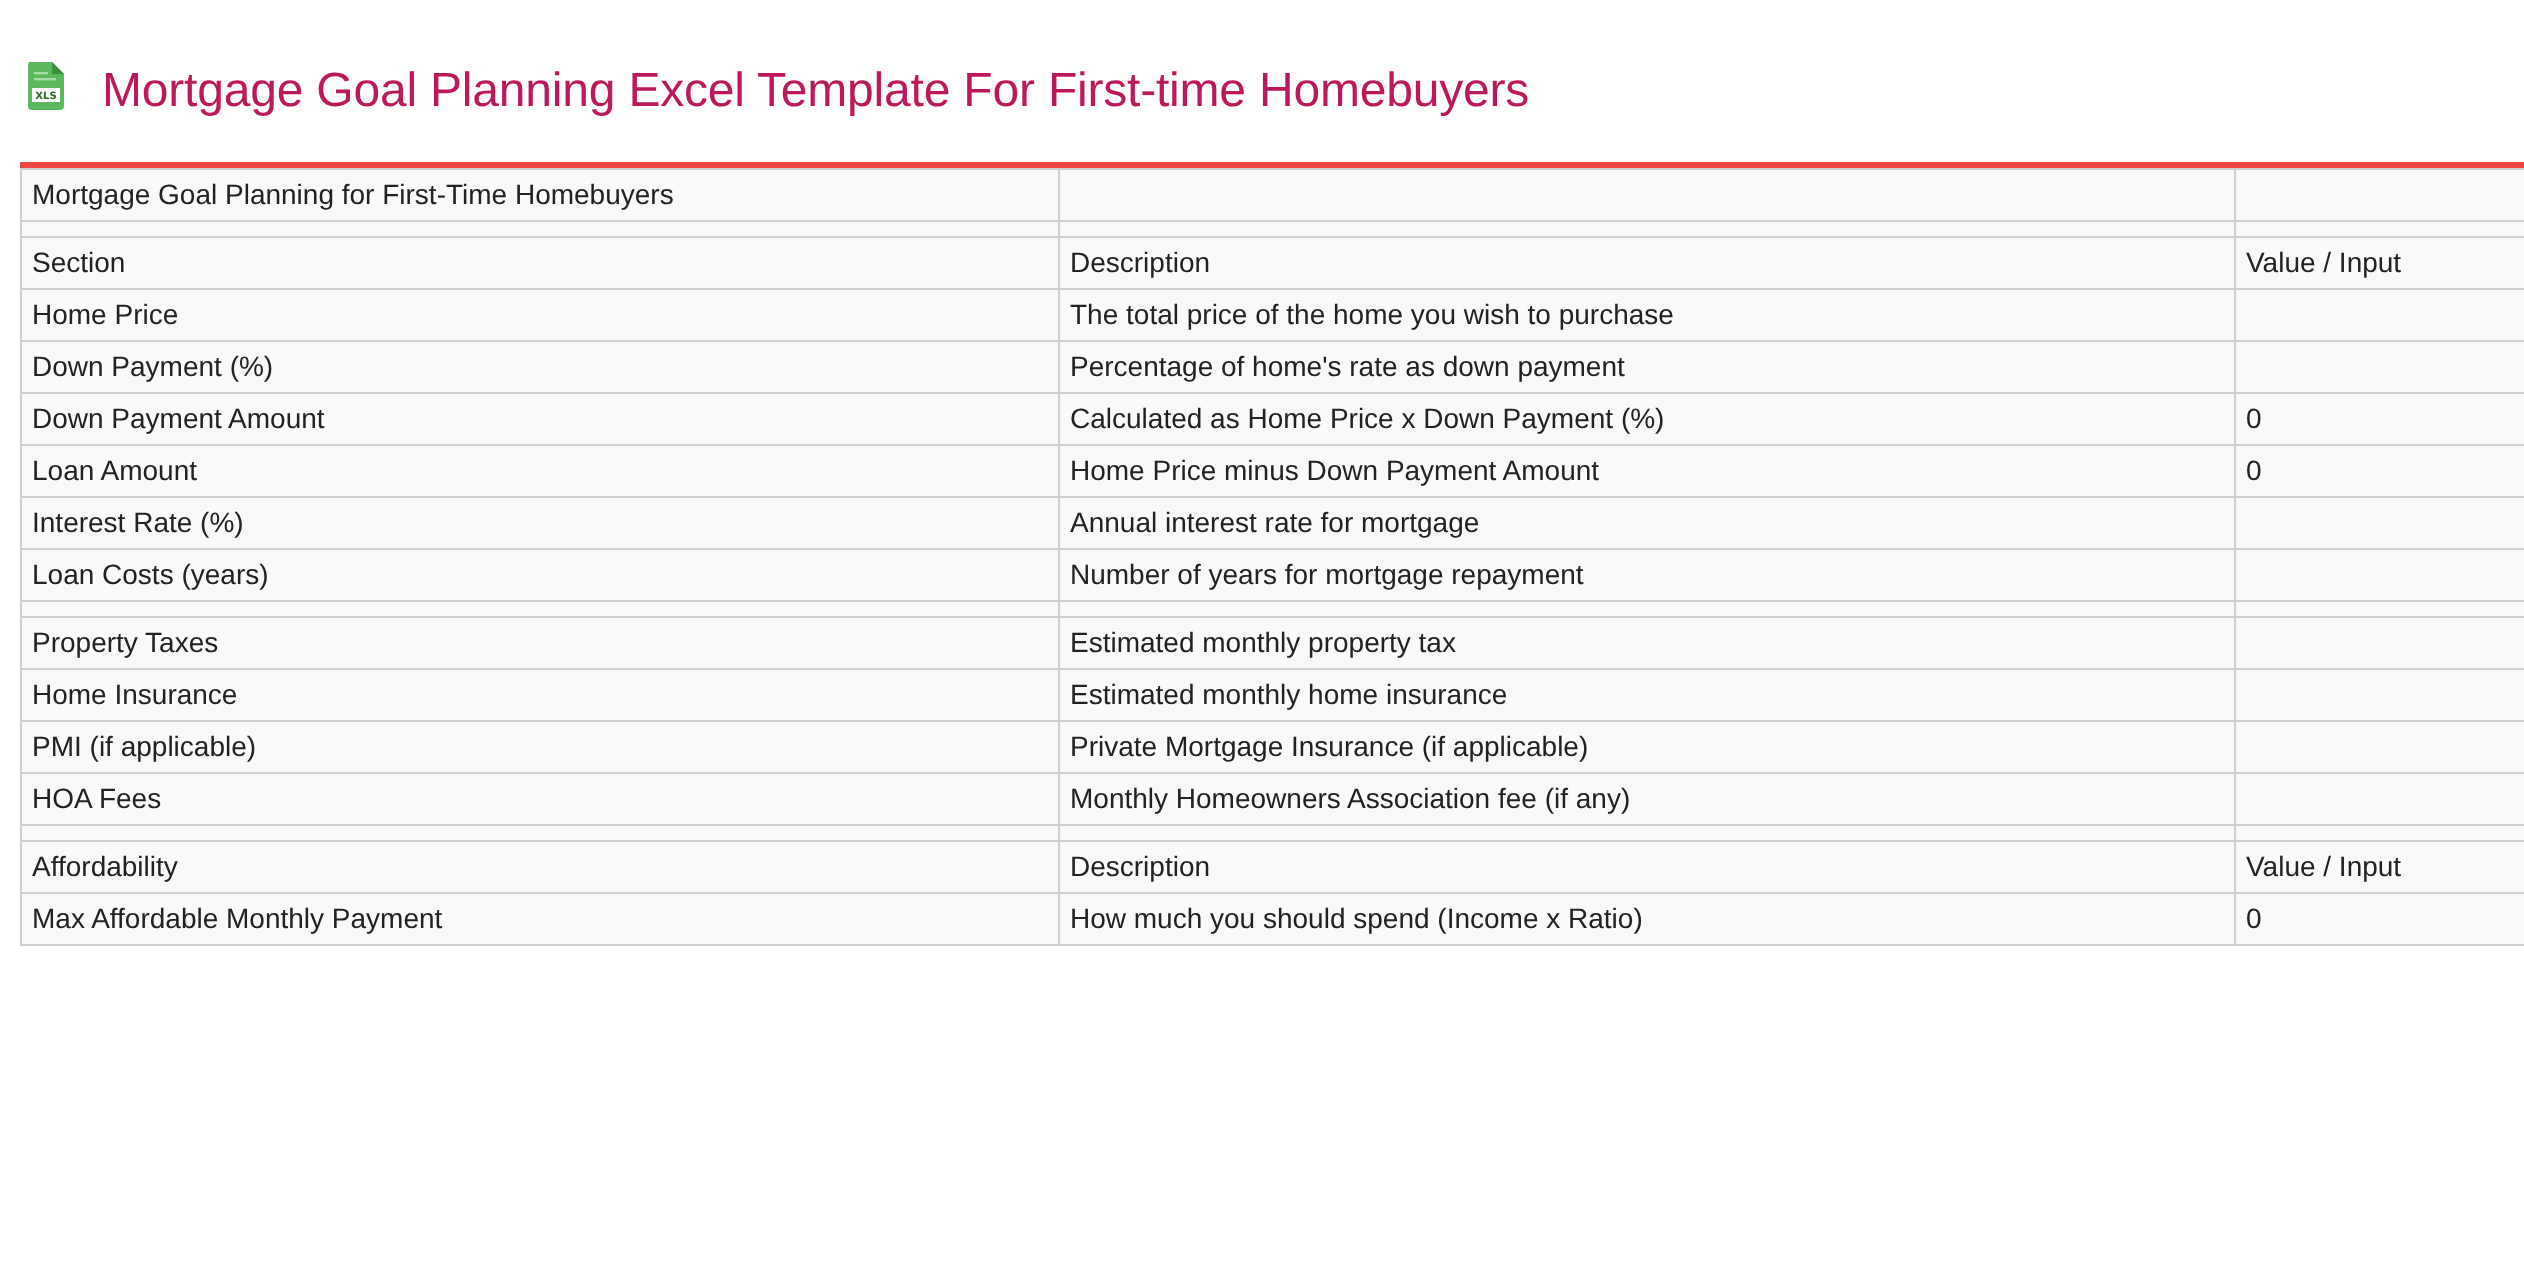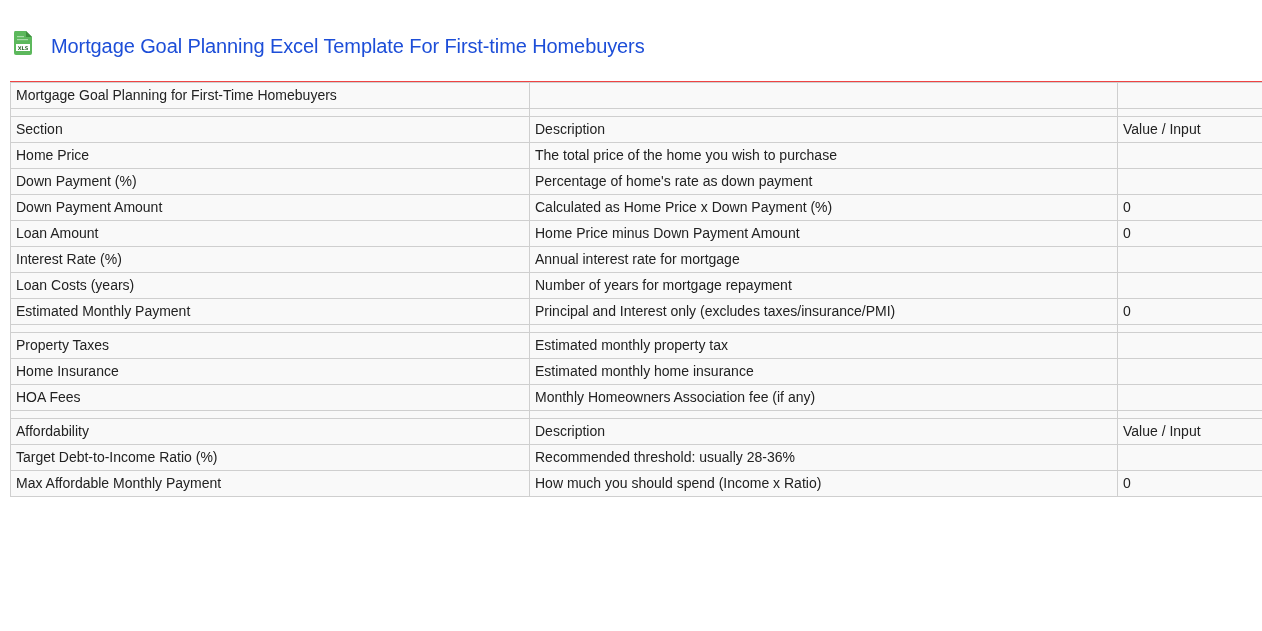--- a/index.html
+++ b/index.html
@@ -1,23 +1,23 @@
 <!DOCTYPE html>
 <html><head>
 <meta charset="utf-8">
 <style>
   html, body { margin: 0; padding: 0; background: #ffffff; }
   body { width: 1262px; height: 631px; overflow: hidden; position: relative;
          font-family: "Liberation Sans", "DejaVu Sans", sans-serif; color: #222; }
   .header { position: absolute; left: 0; top: 0; width: 1262px; height: 82px; }
   .file-icon { position: absolute; left: 13px; top: 31px; width: 20px; height: 24px; }
-  .title { position: absolute; left: 51px; top: 30px; font-size: 20px; color: #1d4ed8;
+  .title { position: absolute; left: 51px; top: 30px; font-size: 24px; color: #be185d;
            line-height: 32px; white-space: nowrap; letter-spacing: -0.1px; }
   .sheet { position: absolute; left: 10px; top: 81px; width: 1252px;
-           border-top: 1px solid #ef4444; }
+           border-top: 3px solid #ef4444; }
   table { border-collapse: collapse; width: 1252px; table-layout: fixed; }
   td { border: 1px solid #cfcfcf; background: #f9f9f9; font-size: 14px; color: #222;
        padding: 0 5px; height: 25px; line-height: 25px; white-space: nowrap; overflow: hidden; }
   tr.spacer td { height: 7px; line-height: 7px; padding: 0; font-size: 0; }
   col.c1 { width: 519px; } col.c2 { width: 588px; } col.c3 { width: 145px; }
 </style>
 </head>
 <body>
 
 <div class="header">
@@ -79,62 +79,57 @@
       <tr>
           <td>Interest Rate (%)</td>
           <td>Annual interest rate for mortgage</td>
           <td></td>
         </tr>
       <tr>
           <td>Loan Costs (years)</td>
           <td>Number of years for mortgage repayment</td>
           <td></td>
         </tr>
-      <tr>
-          <td>Estimated Monthly Payment</td>
-          <td>Principal and Interest only (excludes taxes/insurance/PMI)</td>
-          <td>0</td>
-        </tr>
       <tr class="spacer">
           <td></td>
           <td></td>
           <td></td>
         </tr>
 
       <tr>
           <td>Property Taxes</td>
           <td>Estimated monthly property tax</td>
           <td></td>
         </tr>
       <tr>
           <td>Home Insurance</td>
           <td>Estimated monthly home insurance</td>
+          <td></td>
+        </tr>
+      <tr>
+          <td>PMI (if applicable)</td>
+          <td>Private Mortgage Insurance (if applicable)</td>
           <td></td>
         </tr>
       <tr>
           <td>HOA Fees</td>
           <td>Monthly Homeowners Association fee (if any)</td>
           <td></td>
         </tr>
       <tr class="spacer">
           <td></td>
           <td></td>
           <td></td>
         </tr>
 
       <tr>
         <td>Affordability</td>
         <td>Description</td>
         <td>Value / Input</td>
       </tr>
       <tr>
-          <td>Target Debt-to-Income Ratio (%)</td>
-          <td>Recommended threshold: usually 28-36%</td>
-          <td></td>
-        </tr>
-      <tr>
           <td>Max Affordable Monthly Payment</td>
           <td>How much you should spend (Income x Ratio)</td>
           <td>0</td>
         </tr>
     </tbody>
   </table>
 </div>
 
 </body></html>

